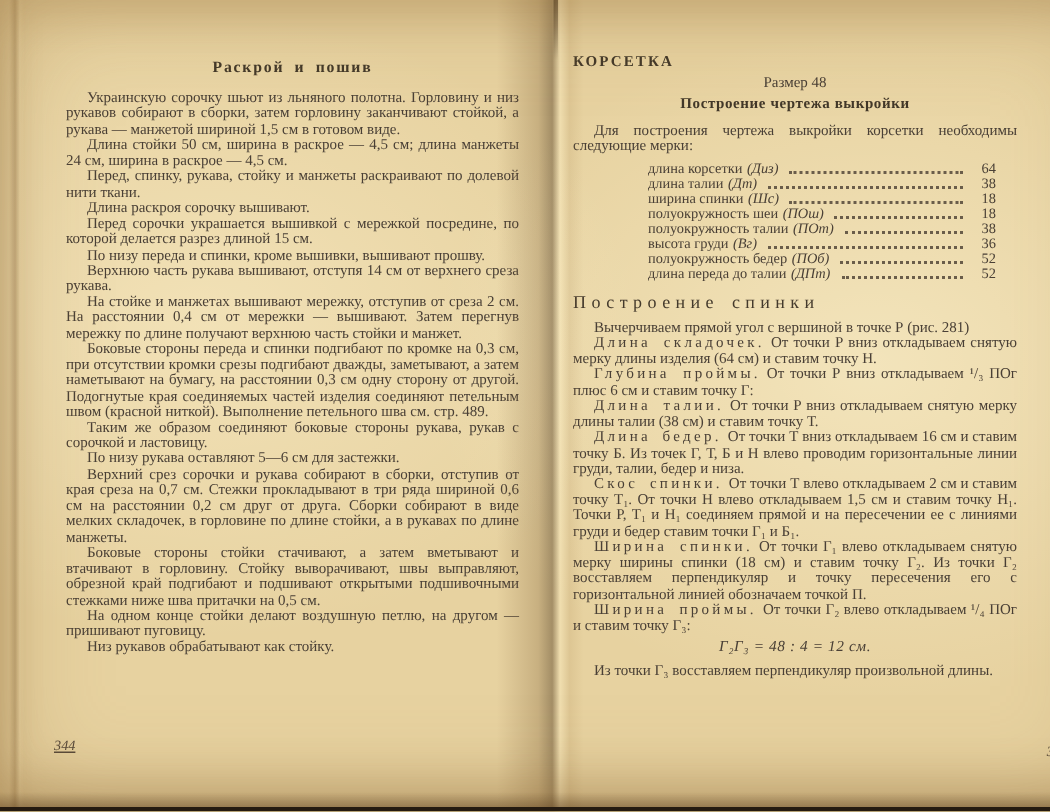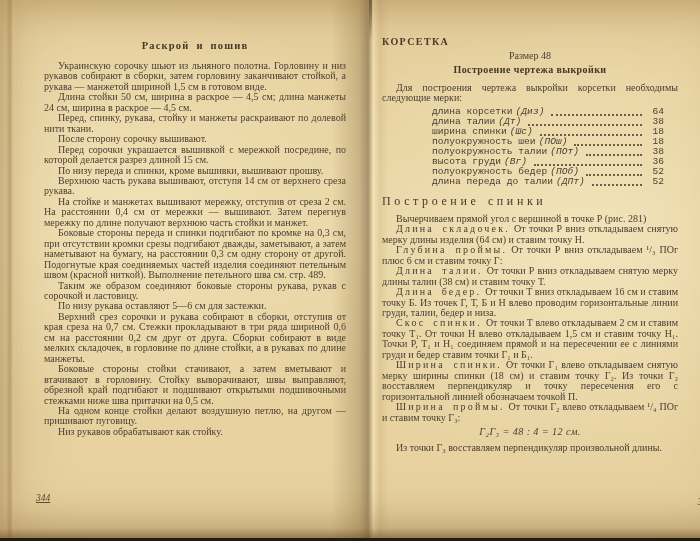--- a/index.html
+++ b/index.html
@@ -50,21 +50,21 @@
   .indent{text-indent:14px;}
   .para span:empty{display:none;}
 
   
   .chapter{margin:36px 0 3px;text-align:left;font-size:10px;font-weight:bold;letter-spacing:1.4px;color:#423829;}
   .size-line{margin:0 0 3px;text-align:center;font-size:10px;}
   .subtitle{margin:0 0 8px;text-align:center;font-size:10px;font-weight:bold;letter-spacing:.4px;color:#423829;}
 
   
   .meas-list{margin:3px 14px 5px 50px;font-size:9.6px;line-height:9.35px;}
-  .meas-row{display:flex;align-items:flex-start;font-family:Liberation Mono, monospace;}
+  .meas-row{display:flex;align-items:flex-end;}
   .meas-name{white-space:nowrap;}
   .meas-abbr{font-style:italic;white-space:nowrap;margin-left:3px;}
   .meas-dots{flex:1;margin:0 6px 1px 7px;border-bottom:2px dotted #6a5d4a;height:7px;}
   .meas-value{width:16px;text-align:right;}
 
   .section-heading{
     margin:7px 0 5px;text-align:left;
     font-size:12px;font-weight:normal;
     letter-spacing:3.6px;word-spacing:2px;
     color:#443a2c;
@@ -85,21 +85,21 @@
   <div class="page page-left">
     <h2 class="page-title">Раскрой и пошив</h2>
     <div class="body-text">
 
         <p class="para indent"><span>Украинскую сорочку шьют из льняного полотна. Горловину и низ рукавов собирают в сборки, затем горловину заканчивают стойкой, а рукава — манжетой шириной 1,5 см в готовом виде.</span></p>
 
         <p class="para indent"><span>Длина стойки 50 см, ширина в раскрое — 4,5 см; длина манжеты 24 см, ширина в раскрое — 4,5 см.</span></p>
 
         <p class="para indent"><span>Перед, спинку, рукава, стойку и манжеты раскраивают по долевой нити ткани.</span></p>
 
-        <p class="para indent"><span>После сторону сорочку вышивают.</span></p>
+        <p class="para indent"><span>Длина раскроя сорочку вышивают.</span></p>
 
         <p class="para indent"><span>Перед сорочки украшается вышивкой с мережкой посредине, по которой делается разрез длиной 15 см.</span></p>
 
         <p class="para indent"><span>По низу переда и спинки, кроме вышивки, вышивают прошву.</span></p>
 
         <p class="para indent"><span>Верхнюю часть рукава вышивают, отступя 14 см от верхнего среза рукава.</span></p>
 
         <p class="para indent"><span>На стойке и манжетах вышивают мережку, отступив от среза 2 см. На расстоянии 0,4 см от мережки — вышивают. Затем перегнув мережку по длине получают верхнюю часть стойки и манжет.</span></p>
 
         <p class="para indent"><span>Боковые стороны переда и спинки подгибают по кромке на 0,3 см, при отсутствии кромки срезы подгибают дважды, заметывают, а затем наметывают на бумагу, на расстоянии 0,3 см одну сторону от другой. Подогнутые края соединяемых частей изделия соединяют петельным швом (красной ниткой). Выполнение петельного шва см. стр. 489.</span></p>

